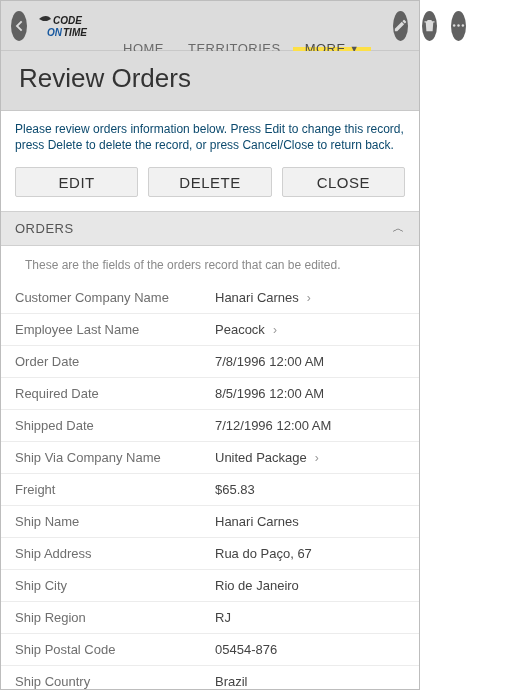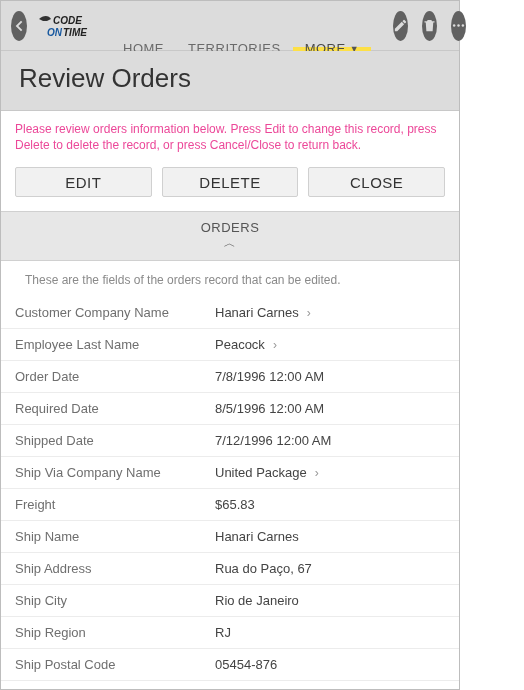--- a/index.html
+++ b/index.html
@@ -1,34 +1,34 @@
 <!DOCTYPE html>
 <html><head>
 <meta charset="utf-8">
 <style>
   * { box-sizing: border-box; margin: 0; padding: 0; }
   html, body { width: 524px; height: 690px; font-family: "Segoe UI", Arial, sans-serif; background: #fff; }
-  .frame { width: 460px; height: 690px; border: 1px solid #bdbdbd; background: #fff; display: flex; flex-direction: column; }
+  .frame { width: 420px; height: 690px; border: 1px solid #bdbdbd; background: #fff; display: flex; flex-direction: column; }
   .topbar { height: 50px; background: #dcdcdc; display: flex; align-items: center; padding: 0 10px; gap: 8px; border-bottom: 1px solid #c8c8c8; }
   .back-circle, .act-circle { width: 30px; height: 30px; border-radius: 50%; background: #616161; display: flex; align-items: center; justify-content: center; cursor: pointer; }
   .back-circle svg, .act-circle svg { fill: #dcdcdc; }
   .logo { display: flex; align-items: center; margin-left: 2px; margin-right: 6px; }
   .logo svg { display: block; }
   .nav { display: flex; align-items: stretch; height: 50px; }
   .nav-item { display: flex; align-items: center; padding: 0 12px; color: #6a6a6a; font-size: 13px; letter-spacing: 0.5px; cursor: pointer; margin-top: 46px; }
   .nav-item.active { background: #fde047; color: #4a4a4a; }
   .caret { margin-left: 4px; font-size: 9px; color: #555; }
   .spacer { flex: 1; }
   .act-circle { margin-left: 6px; }
   .title-area { background: #dcdcdc; padding: 12px 18px 16px 18px; border-bottom: 1px solid #c8c8c8; }
   .title-area h1 { font-weight: 300; font-size: 26px; color: #333; }
-  .instruction { padding: 10px 14px 14px 14px; font-size: 12px; color: #ec4899; line-height: 1.35; }
+  .instruction { padding: 10px 14px 14px 14px; font-size: 12px; color: #0c4a6e; line-height: 1.35; }
   .btn-row { display: flex; gap: 10px; padding: 0 14px 14px 14px; }
   .btn { flex: 1; height: 30px; background: #f1f1f1; border: 1px solid #d0d0d0; border-radius: 2px; font-size: 15px; color: #333; letter-spacing: 0.5px; cursor: pointer; display: flex; align-items: center; justify-content: center; }
-  .section-header { background: #e7e7e7; border-top: 1px solid #d0d0d0; border-bottom: 1px solid #d0d0d0; padding: 8px 14px; display: flex; align-items: center; justify-content: space-between; color: #555; font-size: 13px; letter-spacing: 0.5px; cursor: pointer; flex-direction: column; }
+  .section-header { background: #e7e7e7; border-top: 1px solid #d0d0d0; border-bottom: 1px solid #d0d0d0; padding: 8px 14px; display: flex; align-items: center; justify-content: space-between; color: #555; font-size: 13px; letter-spacing: 0.5px; cursor: pointer; }
   .chev { font-size: 12px; color: #555; }
   .section-desc { padding: 12px 14px 10px 24px; font-size: 12px; color: #8a8a8a; }
   .fields { display: flex; flex-direction: column; }
   .field-row { display: flex; align-items: flex-start; padding: 8px 14px; border-bottom: 1px solid #ececec; font-size: 13px; }
   .field-row:last-child { border-bottom: none; }
   .field-label { width: 200px; color: #6f6f6f; }
   .field-value { color: #444; display: flex; align-items: center; gap: 8px; }
   .link-chev { color: #999; font-size: 12px; }
 </style>
 </head>

